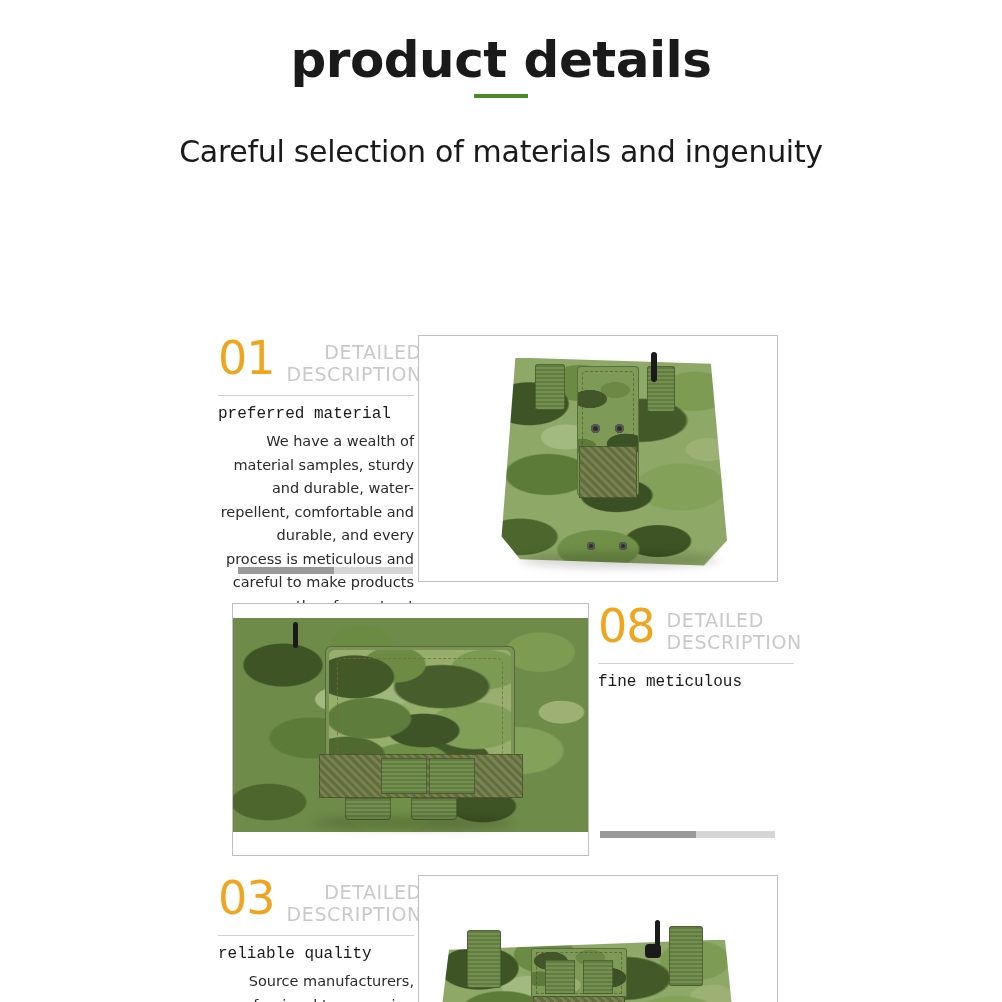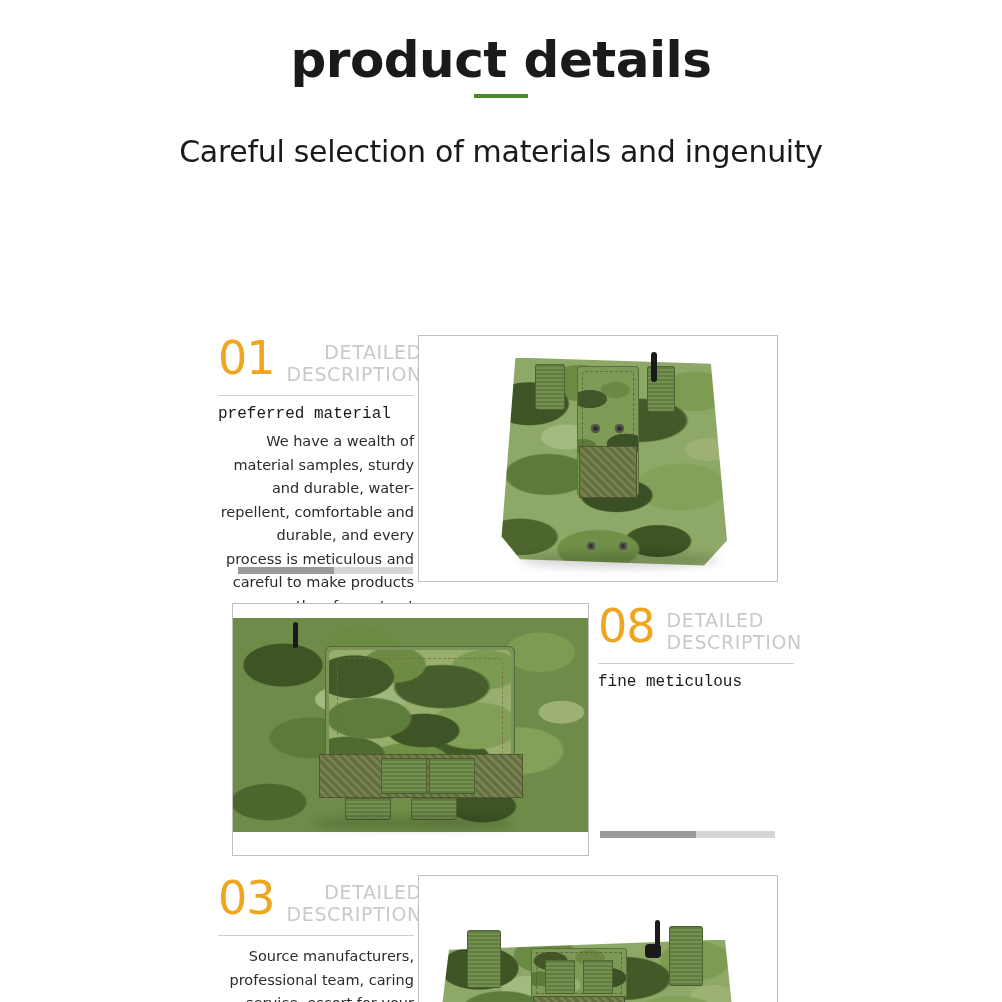--- a/index.html
+++ b/index.html
@@ -297,20 +297,21 @@
 
     <div class="text-col align-right" style="left:218px; top:708px; width:196px;">
       <div class="num-row" style="justify-content:flex-start;">
         <div class="num">03</div>
         <div class="dd">
           <div>DETAILED</div>
           <div>DESCRIPTION</div>
         </div>
       </div>
       <div class="divider"></div>
+      <div class="heading align-left">reliable quality</div>
       <div class="body-text align-right">Source manufacturers, professional team, caring service, escort for your product customization</div>
     </div>
 
     <div class="photo-frame" style="left:418px; top:706px; width:360px; height:248px;">
       <div class="photo-inner">
         <div class="camo" style="position:absolute; left:18px; top:64px; width:300px; height:128px; clip-path: polygon(4% 8%, 96% 0%, 100% 90%, 96% 100%, 6% 98%, 0% 84%); border-radius:5px;"></div>
 
         <div class="strap" style="left:48px; top:54px; width:34px; height:58px; border-radius:3px;"></div>
         <div class="strap" style="left:250px; top:50px; width:34px; height:60px; border-radius:3px;"></div>
         <div class="cord" style="left:236px; top:44px; width:5px; height:26px; border-radius:3px;"></div>

